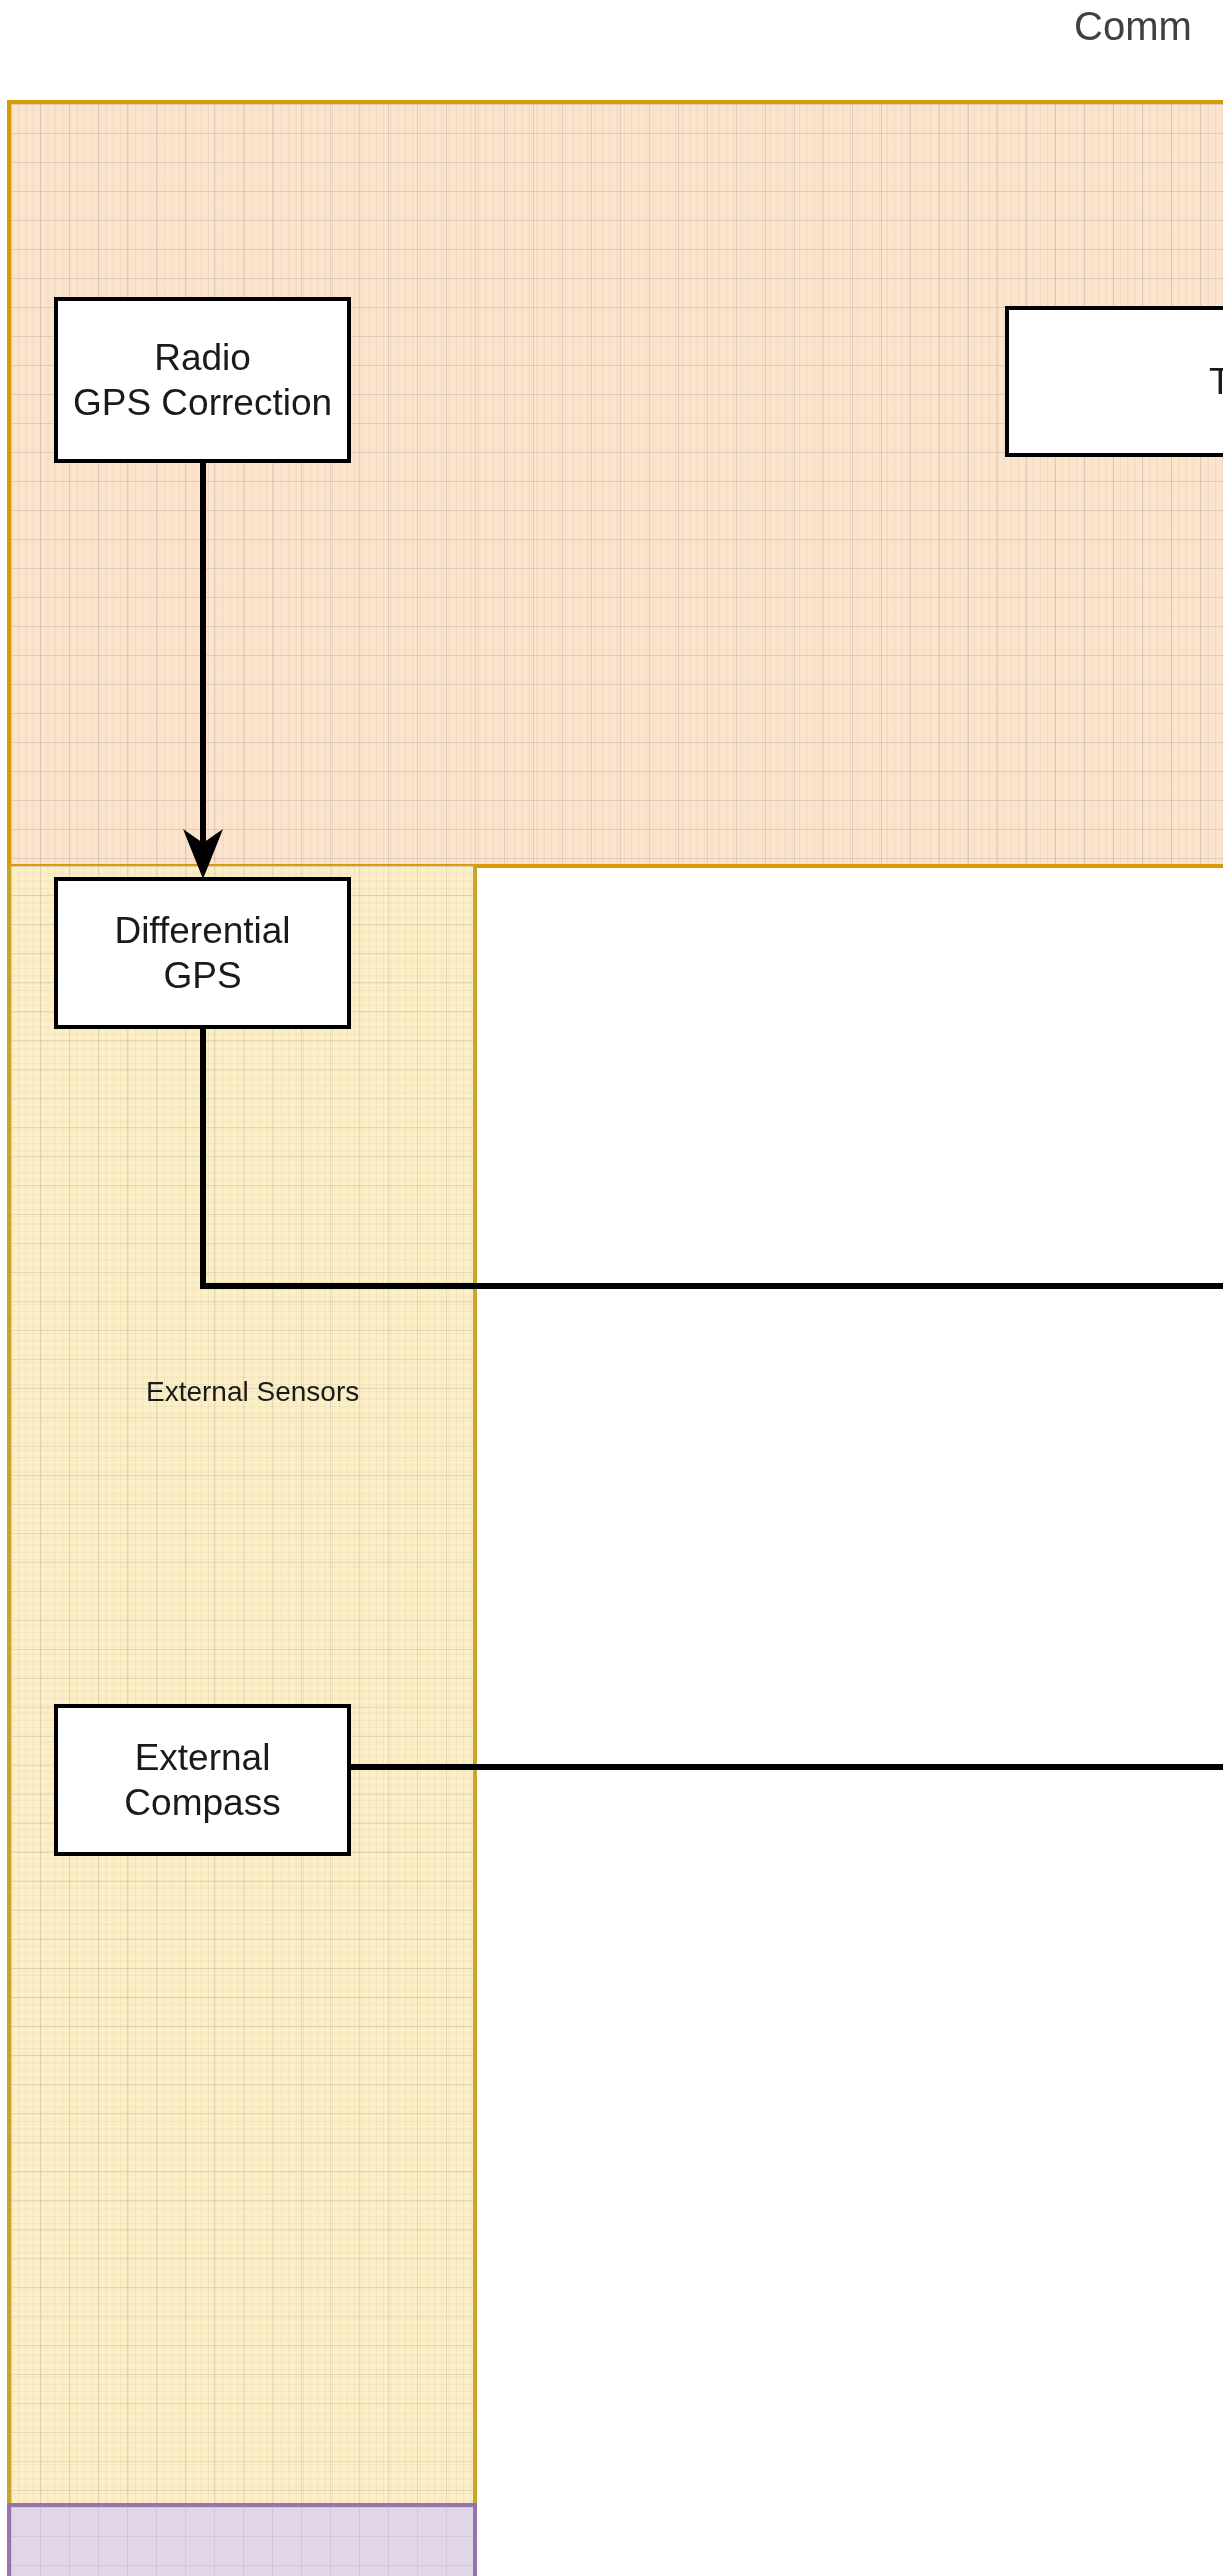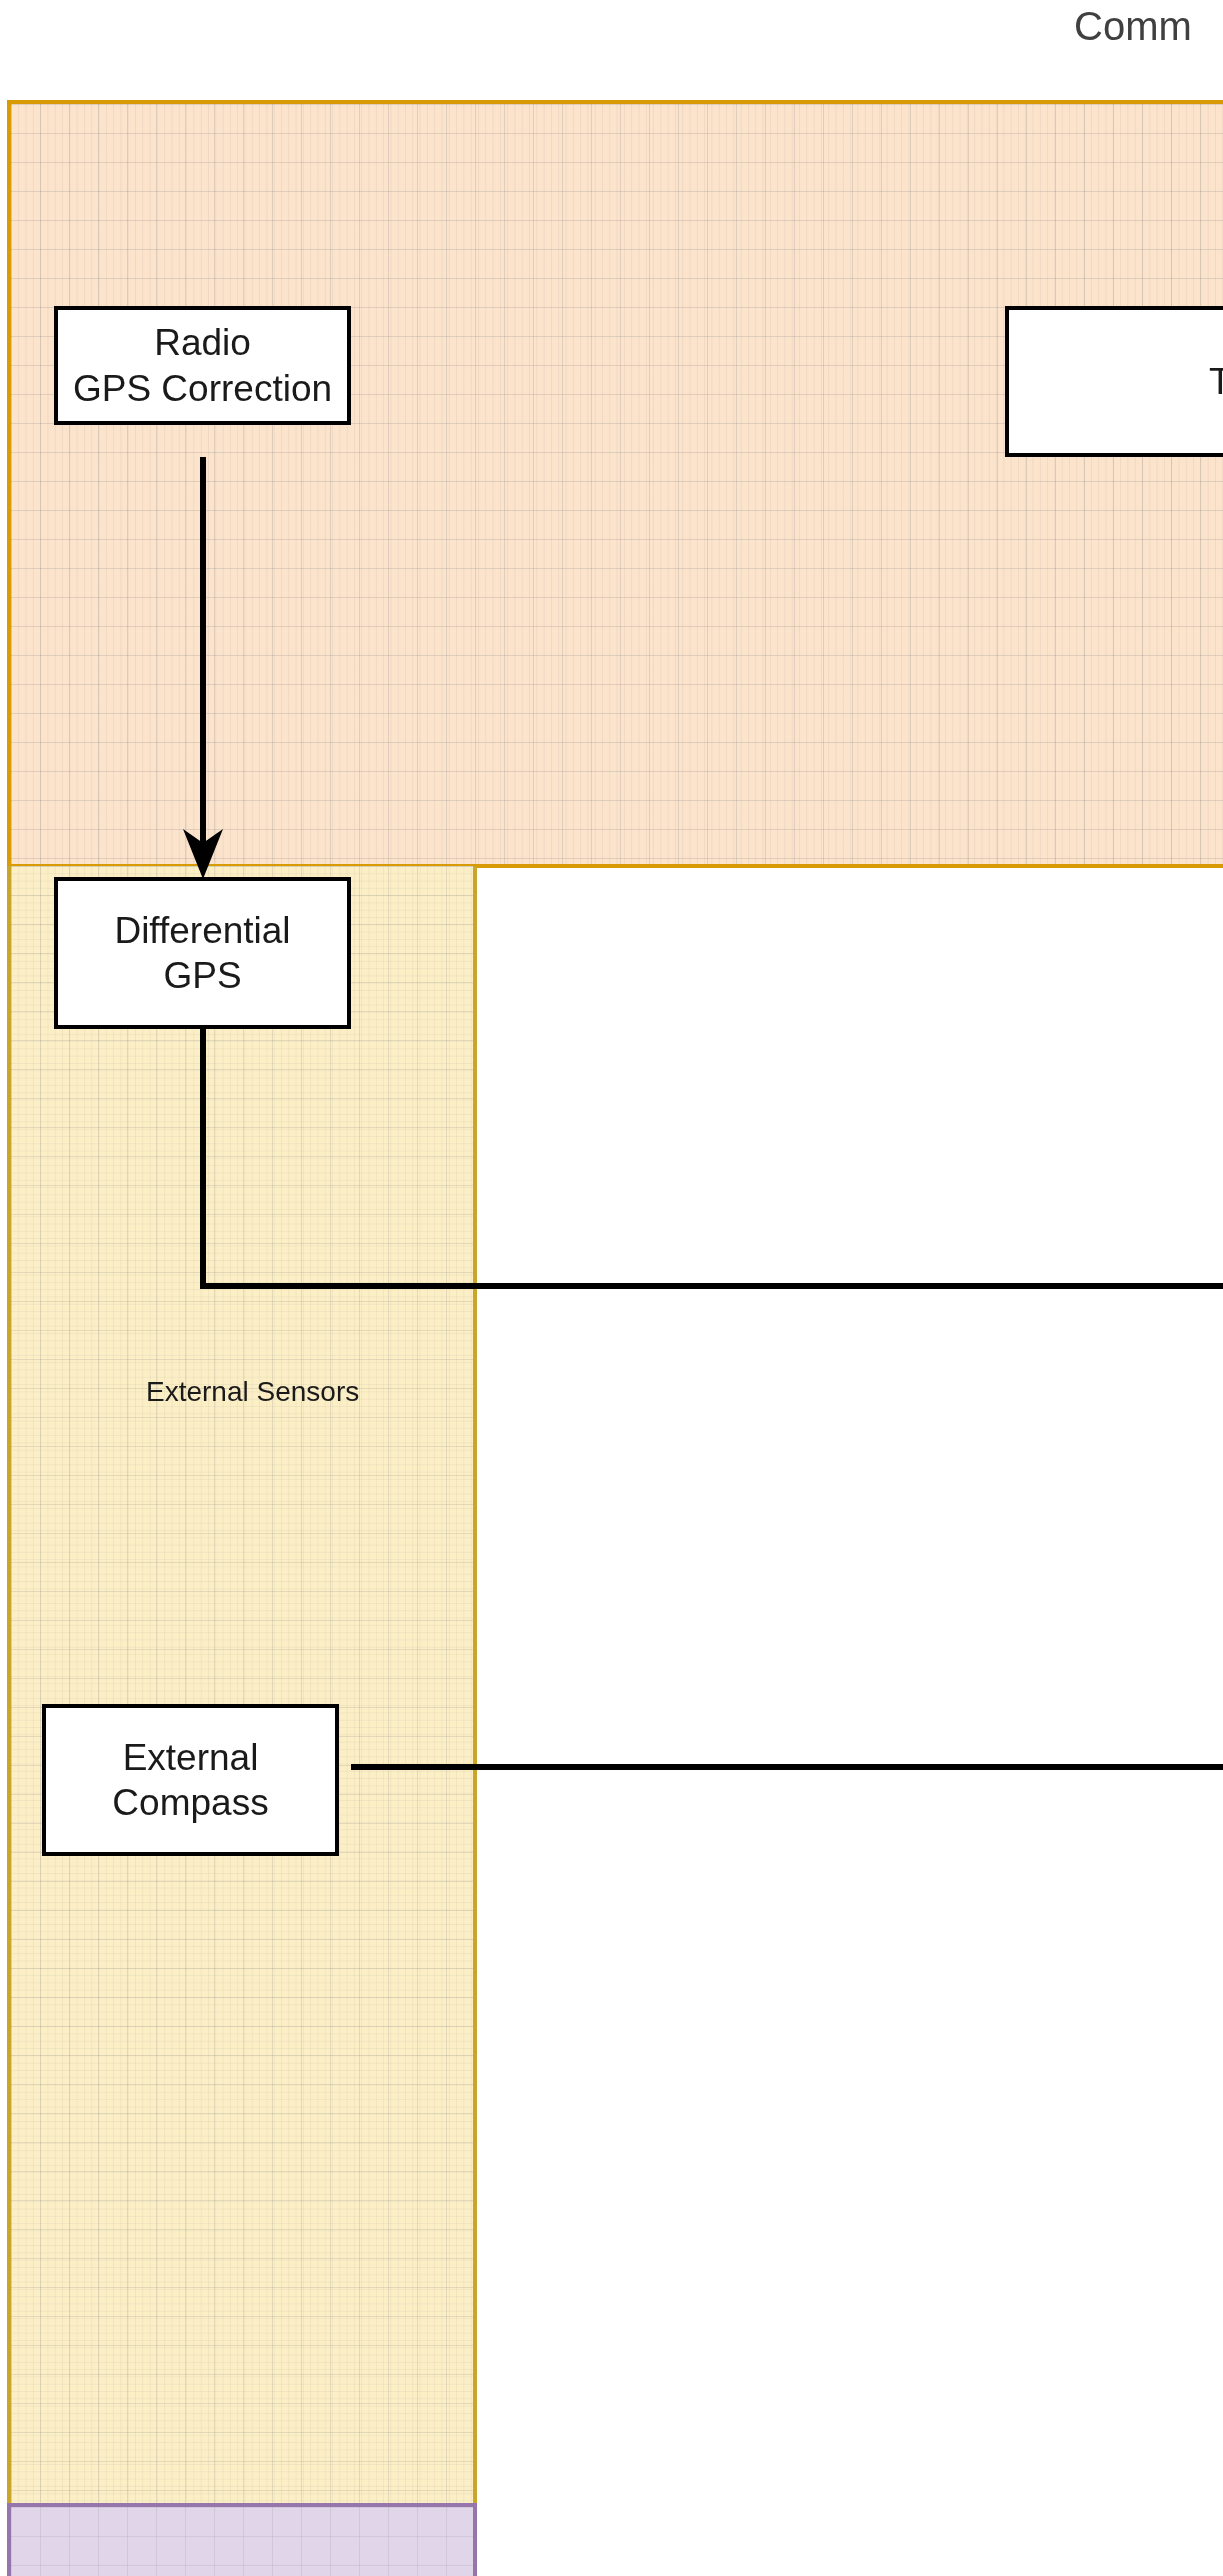--- a/index.html
+++ b/index.html
@@ -124,25 +124,25 @@
     flex-direction: column;
     align-items: center;
     justify-content: center;
     color: #1a1a1a;
     font-size: 37px;
     line-height: 1.22;
     text-align: center;
   }
   .node .line { display: block; white-space: nowrap; }
 
-  #node-radio-gps-correction { left: 54px;  top: 306px;  width: 297px; height: 119px; }
+  #node-radio-gps-correction { left: 54px;  top: 297px;  width: 297px; height: 166px; }
   #node-telemetry           { left: 1005px; top: 306px;  width: 297px; height: 151px;
                               border-right: none; align-items: flex-start; padding-left: 200px; }
   #node-differential-gps    { left: 54px;  top: 877px; width: 297px; height: 152px; justify-content: center; }
-  #node-external-compass    { left: 42px;  top: 1704px; width: 297px; height: 152px; align-items: center; }
+  #node-external-compass    { left: 54px;  top: 1704px; width: 297px; height: 152px; align-items: center; }
 
   
   .conn { position: absolute; background: #000000; }
 
   
   #conn-radio-to-dgps-stem {
     left: 200px; top: 457px; width: 5.5px; height: 390px;
   }
   #conn-radio-to-dgps-head {
     position: absolute;

